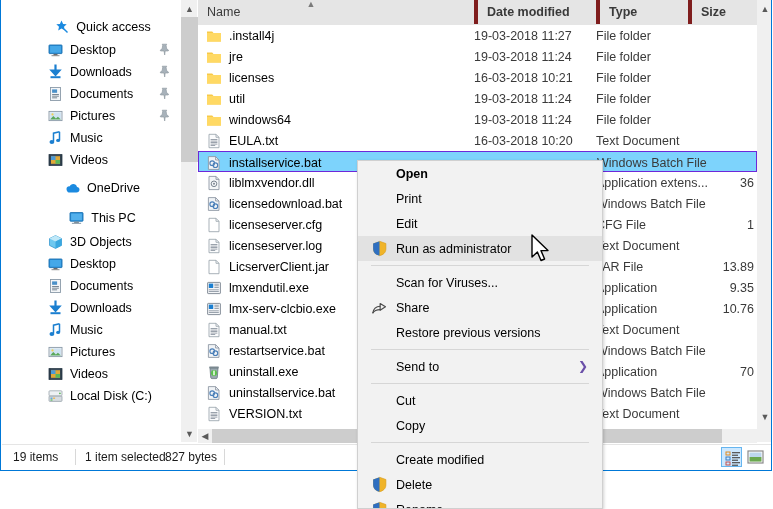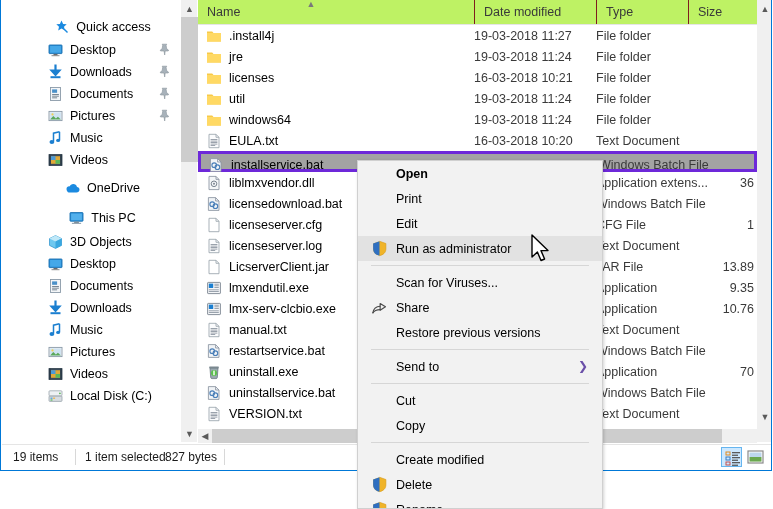--- a/index.html
+++ b/index.html
@@ -92,53 +92,53 @@
     left: 197px; top: 0;
     width: 559px; height: 442px;
     background: #ffffff;
     overflow: hidden;
   }
   .col-header {
     position: absolute;
     left: 0; top: 0;
     width: 559px; height: 25px;
     border-bottom: 1px solid #e5e5e5;
-    background: #bef264;
+    background: #e5e5e5;
   }
   .col {
     position: absolute;
     top: 0; height: 24px;
     display: flex; align-items: center;
     font-size: 12.5px;
     color: #3a3a3a;
     padding-left: 9px;
     white-space: nowrap;
   }
-  .col.sep { border-left: 1px solid #7f1d1d; }
+  .col.sep { border-left: 4px solid #7f1d1d; font-weight: bold; }
   .sort-caret {
     position: absolute;
     left: 107px; top: 1px;
     width: 12px; height: 7px;
     color: #7a7a7a;
     font-size: 9px;
     line-height: 7px;
     text-align: center;
   }
 
   .rows {
     position: absolute;
     left: 0; top: 25px;
     width: 559px; height: 400px;
   }
   .row {
     position: relative;
     height: 21px;
     width: 559px;
   }
-  .row.selected { background: #a3a3a3; border: 3px solid #6d28d9; }
+  .row.selected { background: #7dd3fc; border: 1px solid #6d28d9; }
   .row .cell-name {
     position: absolute;
     left: 8px; top: 0; height: 21px;
     display: flex; align-items: center;
     font-size: 12.5px; color: #000000;
     white-space: nowrap;
   }
   .row.selected .cell-name { left: 7px; }
   .f-ico {
     width: 16px; height: 16px;

